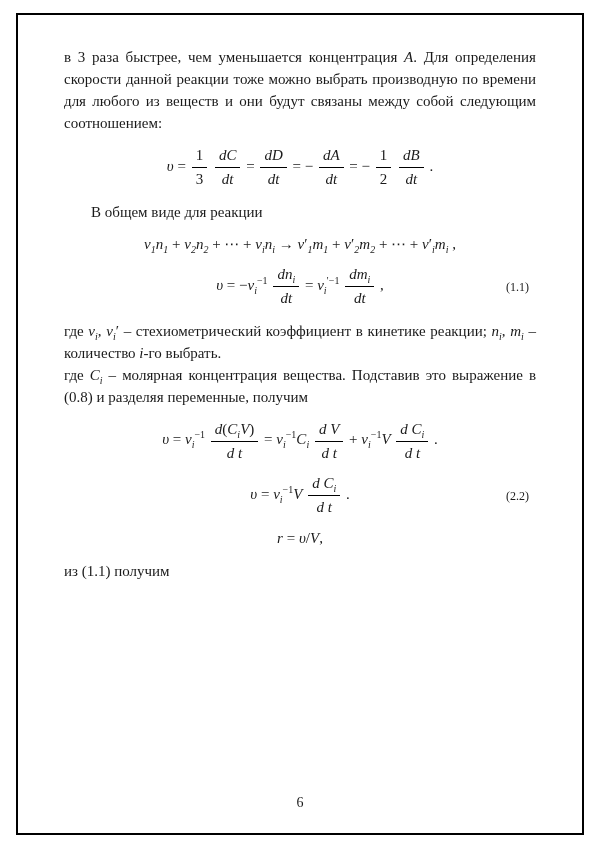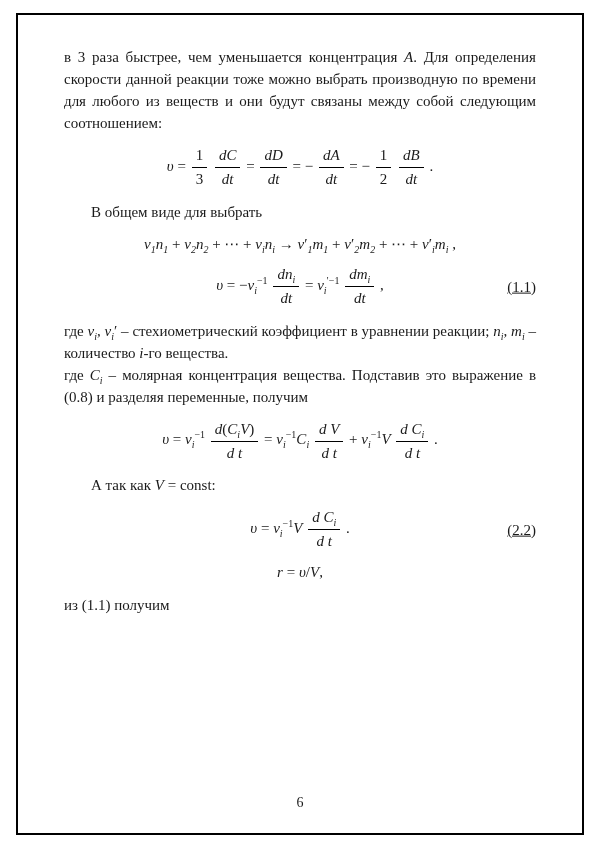--- a/index.html
+++ b/index.html
@@ -32,25 +32,24 @@
   .formula {
     text-align: center;
     font-size: 15px;
     line-height: 1.25;
     margin: 12px 0;
     position: relative;
     white-space: nowrap;
   }
   .formula .eqnum {
     position: absolute;
-    right: 0; top: 50%;
+    right: 7px; top: 50%;
     transform: translateY(-50%);
     font-style: normal;
-    font-size: 15px;
-    text-decoration: underline;
+    font-size: 12px;
   }
   .var { font-style: italic; }
   sub, sup { font-size: 10px; line-height: 0; }
   sub { font-style: italic; }
   .frac {
     display: inline-block;
     vertical-align: middle;
     text-align: center;
     margin: 0 2px;
   }
@@ -77,43 +76,42 @@
   <div class="frame"></div>
 
   <div class="content">
 
     <p class="para noindent"><span>в 3 раза быстрее, чем уменьшается концентрация </span><span class="var">A</span><span>. Для определения скорости данной реакции тоже можно выбрать производную по времени для любого из веществ и они будут связаны между собой следующим соотношением:</span></p>
 
     <div class="formula">
       <span class="math"><span class="var">υ</span><span> = </span><span class="frac"><span class="num"><span>1</span></span><span class="den"><span>3</span></span></span><span> </span><span class="frac"><span class="num"><span class="var">dC</span></span><span class="den"><span class="var">dt</span></span></span><span> = </span><span class="frac"><span class="num"><span class="var">dD</span></span><span class="den"><span class="var">dt</span></span></span><span> = − </span><span class="frac"><span class="num"><span class="var">dA</span></span><span class="den"><span class="var">dt</span></span></span><span> = − </span><span class="frac"><span class="num"><span>1</span></span><span class="den"><span>2</span></span></span><span> </span><span class="frac"><span class="num"><span class="var">dB</span></span><span class="den"><span class="var">dt</span></span></span><span> .</span></span>
     </div>
 
-    <p class="para"><span>В общем виде для выбрать</span></p>
+    <p class="para"><span>В общем виде для реакции</span></p>
 
     <div class="formula">
       <span class="math"><span class="var">ν</span><sub>1</sub><span class="var">n</span><sub>1</sub><span> + </span><span class="var">ν</span><sub>2</sub><span class="var">n</span><sub>2</sub><span> + ⋯ + </span><span class="var">ν</span><sub>i</sub><span class="var">n</span><sub>i</sub><span> → </span><span class="var">ν</span><span>′</span><sub>1</sub><span class="var">m</span><sub>1</sub><span> + </span><span class="var">ν</span><span>′</span><sub>2</sub><span class="var">m</span><sub>2</sub><span> + ⋯ + </span><span class="var">ν</span><span>′</span><sub>i</sub><span class="var">m</span><sub>i</sub><span> ,</span></span>
     </div>
 
 
     <div class="formula">
       <span class="math"><span class="var">υ</span><span> = −</span><span class="var">ν</span><sub>i</sub><sup>−1</sup><span> </span><span class="frac"><span class="num"><span class="var">dn</span><sub>i</sub></span><span class="den"><span class="var">dt</span></span></span><span> = </span><span class="var">ν</span><sub>i</sub><sup>′−1</sup><span> </span><span class="frac"><span class="num"><span class="var">dm</span><sub>i</sub></span><span class="den"><span class="var">dt</span></span></span><span> ,</span></span>
       <span class="eqnum">(1.1)</span>
     </div>
 
-    <p class="para noindent"><span>где </span><span class="var">ν</span><sub>i</sub><span>, </span><span class="var">ν</span><sub>i</sub><span>′ – стехиометрический коэффициент в уравнении реакции; </span><span class="var">n</span><sub>i</sub><span>, </span><span class="var">m</span><sub>i</sub><span> – количество </span><span class="var">i</span><span>-го вещества.</span></p>
+    <p class="para noindent"><span>где </span><span class="var">ν</span><sub>i</sub><span>, </span><span class="var">ν</span><sub>i</sub><span>′ – стехиометрический коэффициент в кинетике реакции; </span><span class="var">n</span><sub>i</sub><span>, </span><span class="var">m</span><sub>i</sub><span> – количество </span><span class="var">i</span><span>-го выбрать.</span></p>
 
 
 
     <p class="para noindent"><span>где </span><span class="var">C</span><sub>i</sub><span> – молярная концентрация вещества. Подставив это выражение в (0.8) и разделяя переменные, получим</span></p>
 
     <div class="formula">
       <span class="math"><span class="var">υ</span><span> = </span><span class="var">ν</span><sub>i</sub><sup>−1</sup><span> </span><span class="frac"><span class="num"><span class="var">d</span><span>(</span><span class="var">C</span><sub>i</sub><span class="var">V</span><span>)</span></span><span class="den"><span class="var">d t</span></span></span><span> = </span><span class="var">ν</span><sub>i</sub><sup>−1</sup><span class="var">C</span><sub>i</sub><span> </span><span class="frac"><span class="num"><span class="var">d V</span></span><span class="den"><span class="var">d t</span></span></span><span> + </span><span class="var">ν</span><sub>i</sub><sup>−1</sup><span class="var">V</span><span> </span><span class="frac"><span class="num"><span class="var">d C</span><sub>i</sub></span><span class="den"><span class="var">d t</span></span></span><span> .</span></span>
     </div>
 
-    <p class="para"><span>А так как </span><span class="var">V</span><span> = const:</span></p>
 
     <div class="formula">
       <span class="math"><span class="var">υ</span><span> = </span><span class="var">ν</span><sub>i</sub><sup>−1</sup><span class="var">V</span><span> </span><span class="frac"><span class="num"><span class="var">d C</span><sub>i</sub></span><span class="den"><span class="var">d t</span></span></span><span> .</span></span>
       <span class="eqnum">(2.2)</span>
     </div>
 
 
     <div class="formula">
       <span class="math"><span class="var">r</span><span> = </span><span class="var">υ</span><span>/</span><span class="var">V</span><span>,</span></span>
     </div>

